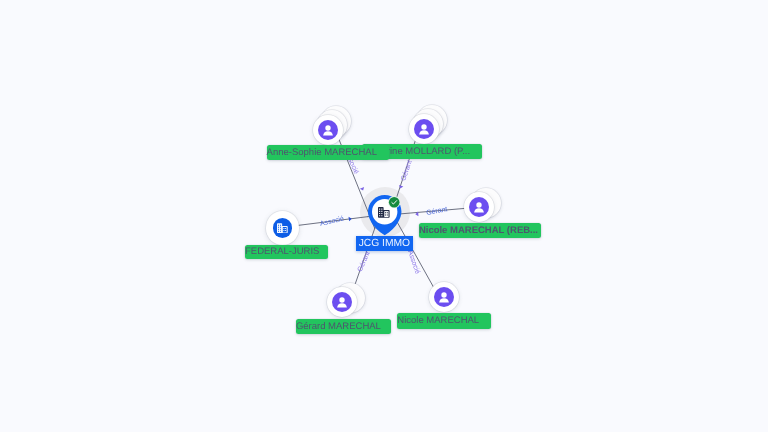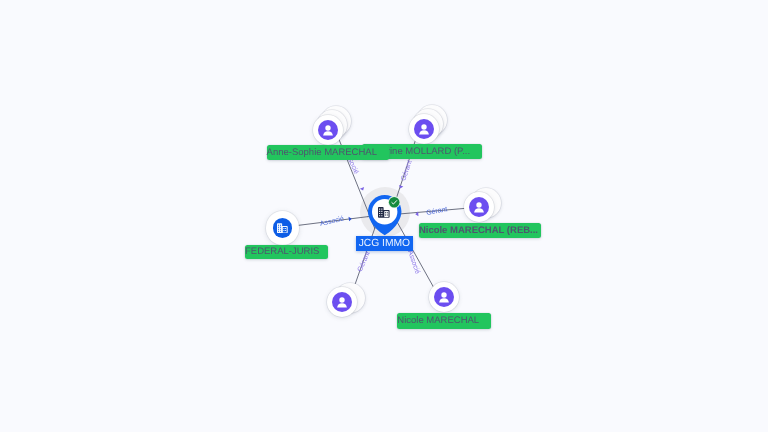--- a/index.html
+++ b/index.html
@@ -166,20 +166,23 @@
   <div class="pnode" style="left:327.2px;top:287.3px;">
     <div class="stack" style="left:7.6px;top:-4px;"></div>
     <div class="face">
       <svg width="20" height="20" viewBox="0 0 20 20">
         <circle cx="10" cy="10" r="10" fill="#6c4ef0"></circle>
         <circle cx="10" cy="8.05" r="2.7" fill="#fff"></circle>
         <path d="M5.1 15.6 a4.95 4.95 0 0 1 9.8 0 z" fill="#fff"></path>
       </svg>
     </div>
   </div>
+  <div class="lbl" style="left:295.9px;top:319.10px;width:95.4px;height:15.4px;z-index:5;">
+      <span>Gérard MARECHAL</span>
+    </div>
 
   <div class="pnode" style="left:428.9px;top:282px;">
     <div class="face">
       <svg width="20" height="20" viewBox="0 0 20 20">
         <circle cx="10" cy="10" r="10" fill="#6c4ef0"></circle>
         <circle cx="10" cy="8.05" r="2.7" fill="#fff"></circle>
         <path d="M5.1 15.6 a4.95 4.95 0 0 1 9.8 0 z" fill="#fff"></path>
       </svg>
     </div>
   </div>

